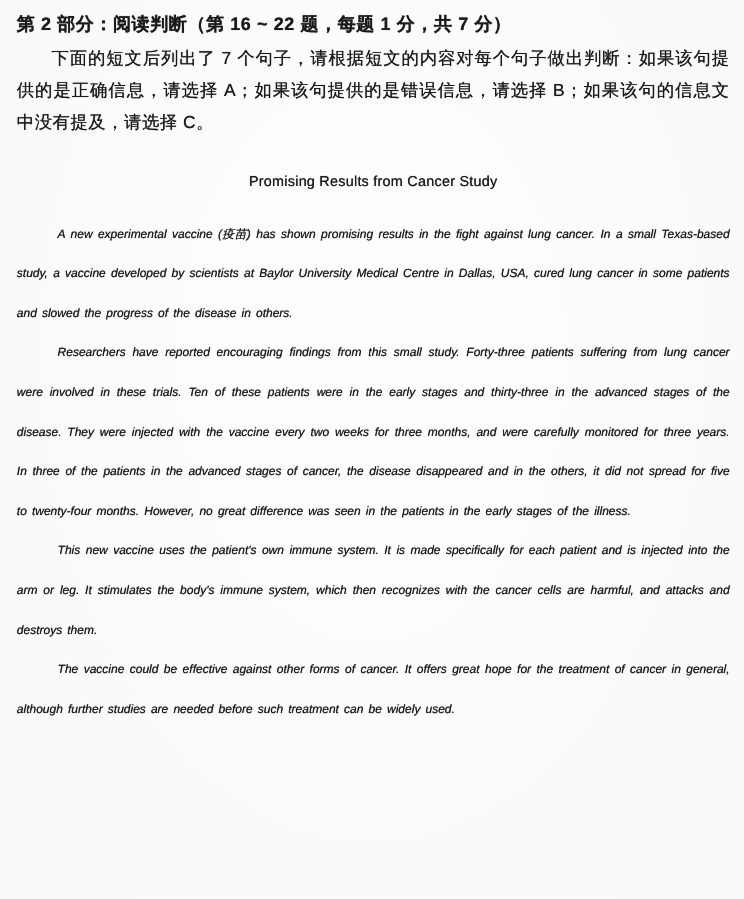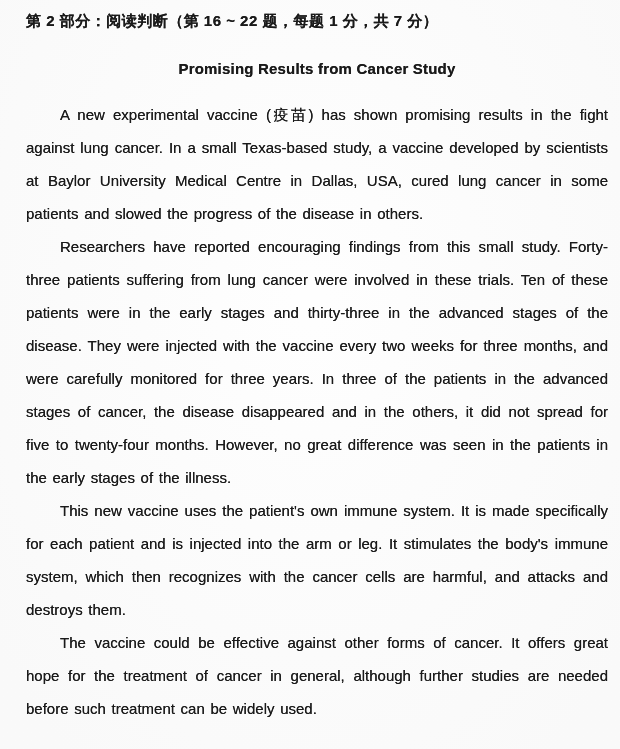--- a/index.html
+++ b/index.html
@@ -11,21 +11,21 @@
     height: 749px;
     background: var(--paper, #fdfdfd);
     color: var(--ink, #1a1a1a);
     font-family: "Liberation Sans", "DejaVu Sans", sans-serif;
     overflow: hidden;
   }
   .page {
     box-sizing: border-box;
     width: 620px;
     height: 749px;
-    padding: 9px 12px 0 26px;
+    padding: 9px 12px 0 14px;
     
     background:
       radial-gradient(ellipse at 50% 40%, rgba(255,255,255,0.6), rgba(0,0,0,0.015) 90%),
       var(--paper, #fdfdfd);
   }
   
   .scan-text {
     text-shadow: 0 0 0.6px rgba(20,20,20,0.85);
   }
   .cn-header {
@@ -37,45 +37,47 @@
   }
   .cn-instructions {
     font-size: 14.5px;
     line-height: 27px;
     letter-spacing: 0.4px;
     text-align: justify;
     text-indent: 2em;
     margin: 3px 0 0 0;
   }
   .article-title {
-    font-size: 15px;
-    font-weight: bold;
+    font-size: 12px;
+    font-weight: normal;
     text-align: center;
     letter-spacing: 0.2px;
     margin: 27px 0 0 0;
   }
   .article {
     margin-top: 21px;
   }
   .article p {
-    font-size: 15px;
+    font-size: 10px;
     line-height: 33px;
     text-align: justify;
     text-indent: 34px;
     word-spacing: 1.5px;
     margin: 0;
+    font-style: italic;
   }
 </style>
 </head>
 <body style="--paper: #fdfdfd; --ink: #1a1a1a;">
 
 <div class="page">
 
   <div class="cn-header scan-text">第 2 部分：阅读判断（第 16 ~ 22 题，每题 1 分，共 7 分）</div>
 
+  <p class="cn-instructions scan-text">下面的短文后列出了 7 个句子，请根据短文的内容对每个句子做出判断：如果该句提供的是正确信息，请选择 A；如果该句提供的是错误信息，请选择 B；如果该句的信息文中没有提及，请选择 C。</p>
 
   <h1 class="article-title scan-text">Promising Results from Cancer Study</h1>
 
   <div class="article">
     <p class="scan-text">A new experimental vaccine (疫苗) has shown promising results in the fight against lung cancer. In a small Texas-based study, a vaccine developed by scientists at Baylor University Medical Centre in Dallas, USA, cured lung cancer in some patients and slowed the progress of the disease in others.</p>
     <p class="scan-text">Researchers have reported encouraging findings from this small study. Forty-three patients suffering from lung cancer were involved in these trials. Ten of these patients were in the early stages and thirty-three in the advanced stages of the disease. They were injected with the vaccine every two weeks for three months, and were carefully monitored for three years. In three of the patients in the advanced stages of cancer, the disease disappeared and in the others, it did not spread for five to twenty-four months. However, no great difference was seen in the patients in the early stages of the illness.</p>
     <p class="scan-text">This new vaccine uses the patient's own immune system. It is made specifically for each patient and is injected into the arm or leg. It stimulates the body's immune system, which then recognizes with the cancer cells are harmful, and attacks and destroys them.</p>
     <p class="scan-text">The vaccine could be effective against other forms of cancer. It offers great hope for the treatment of cancer in general, although further studies are needed before such treatment can be widely used.</p>
   </div>
 

